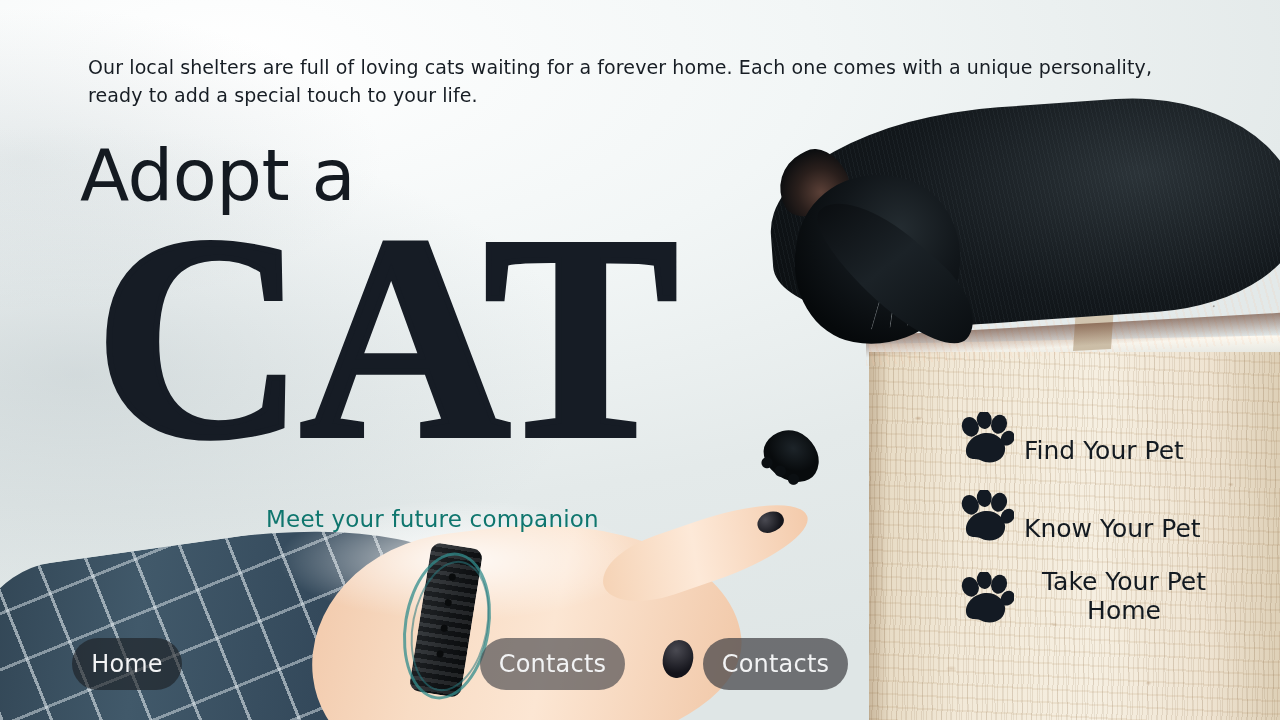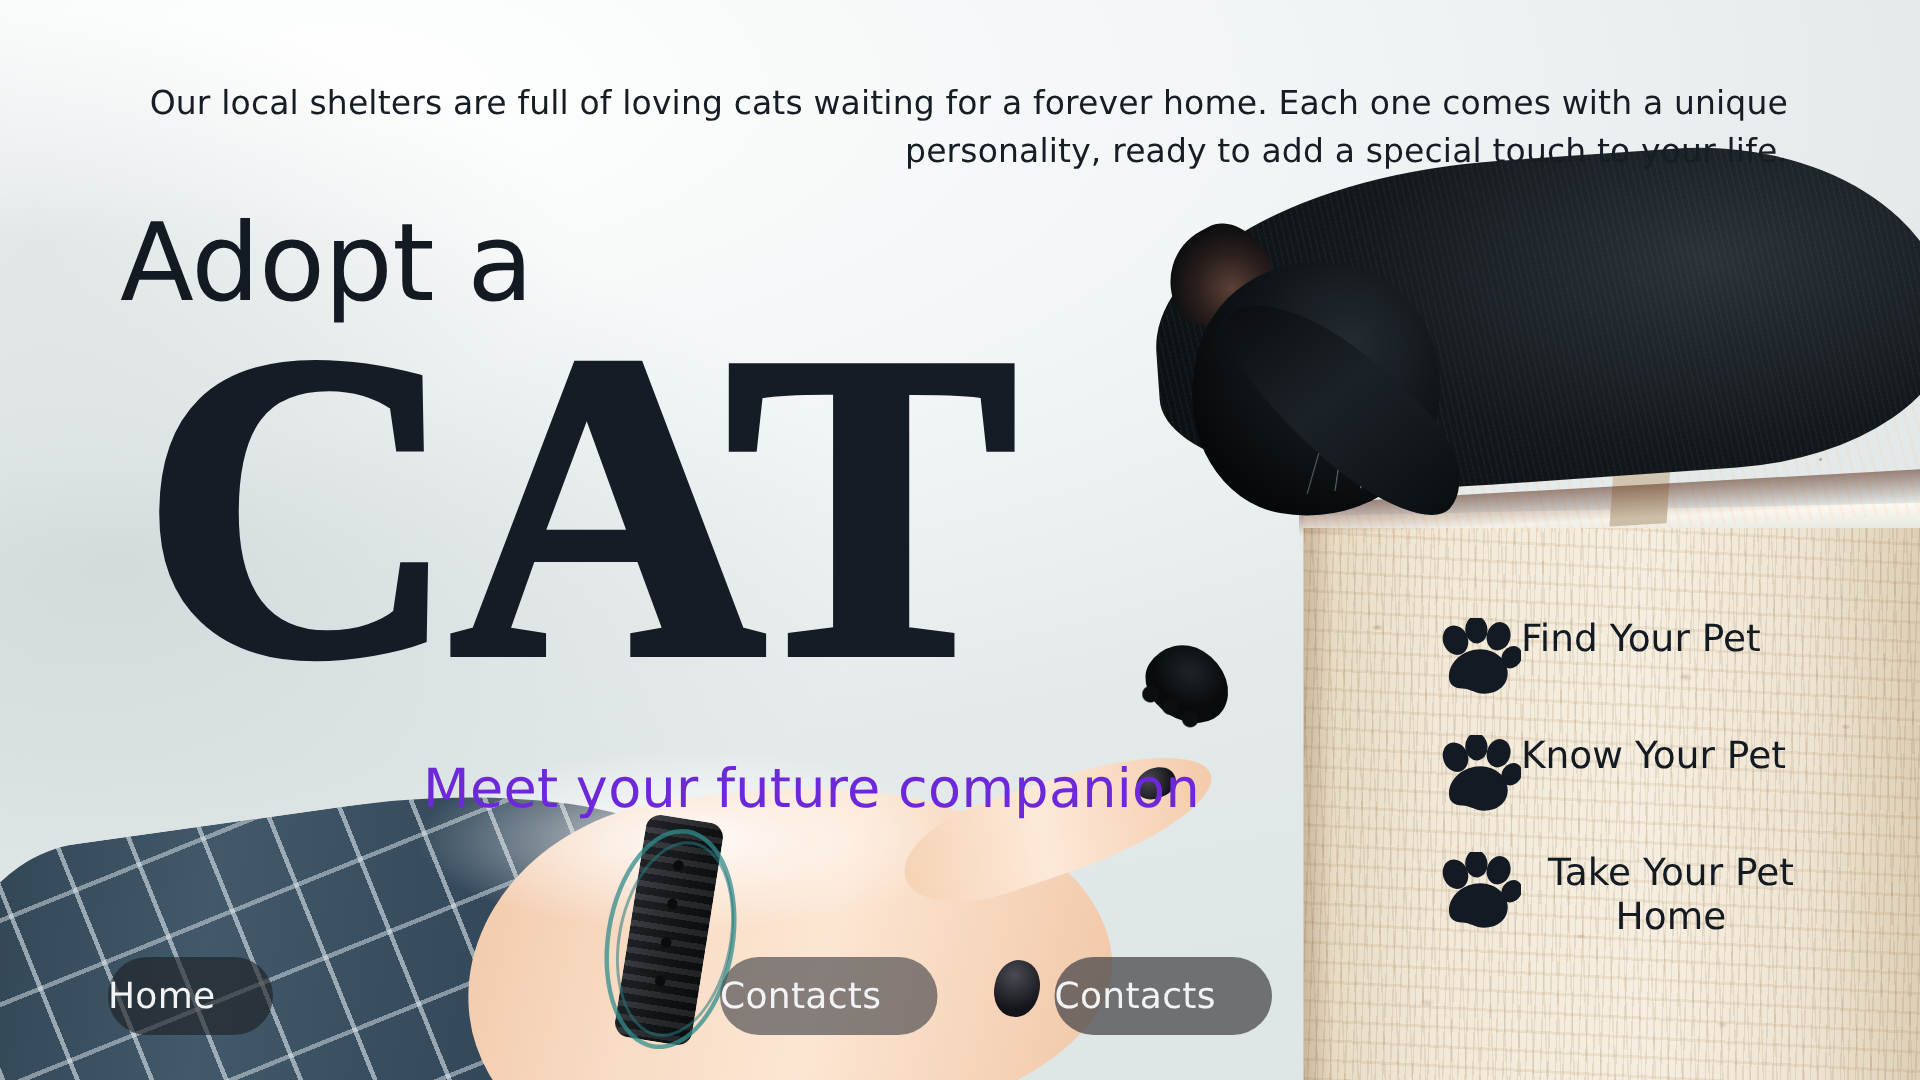--- a/index.html
+++ b/index.html
@@ -214,62 +214,62 @@
     transform:rotate(11deg);
   }
   .hand-glow{
     position:absolute; left:250px; top:500px; width:420px; height:120px;
     background:radial-gradient(60% 70% at 50% 50%, rgba(255,255,255,.85), rgba(255,255,255,0) 72%);
   }
 
   
   .intro{
     position:absolute; left:88px; top:54px; width:1104px;
-    text-align:right;
-    font-size:22px; line-height:1.45;
+    text-align:left;
+    font-size:19px; line-height:1.45;
     color:#171d24; letter-spacing:.1px;
   }
   .adopt-a{
     position:absolute; left:80px; top:139px;
     font-size:72px; line-height:1;
     color:#141a21; letter-spacing:-.5px;
   }
   .cat-word{
     position:absolute; left:95px; top:200px;
     font-family:Liberation Serif, serif;
     font-size:290px; font-weight:bold;
     line-height:.95; letter-spacing:-4px;
     color:#161c25;
     -webkit-text-stroke:6px #161c25;
   }
   .subtitle{
     position:absolute; left:266px; top:506px;
-    font-size:36px; color:#6d28d9; letter-spacing:.2px;margin-left:16px;
+    font-size:23px; color:#0f766e; letter-spacing:.2px;
   }
 
   
   .nav{ position:absolute; left:0; top:638px; width:880px; height:52px; }
   .pill{
     position:absolute; top:0; height:52px;
-    display:flex; align-items:center; 
+    display:flex; align-items:center; justify-content:center;
     border-radius:26px;
     color:#f2f3f4; font-size:24px; letter-spacing:.2px;
     background:rgba(28,28,30,.62);
     cursor:pointer;
     white-space:nowrap;
   }
   .pill.p0{ left:72px;  width:110px; background:rgba(26,28,32,.60); }
   .pill.p1{ left:258px; width:144px; background:rgba(74,60,52,.68); }
   .pill.p2{ left:480px; width:145px; background:rgba(72,72,76,.66); }
   .pill.p3{ left:703px; width:145px; background:rgba(66,66,70,.72); }
 
   
   .features{ position:absolute; left:958px; top:412px; width:300px; }
   .feature{
-    display:flex; align-items:flex-start; gap:0;
+    display:flex; align-items:flex-end; gap:10px;
     margin-bottom:24px;
   }
   .feature .label{
     font-size:25px; color:#131a21; line-height:1.15;
   }
   .feature.two-line .label{ text-align:center; width:200px; }
   .paw{ flex:0 0 auto; width:56px; height:54px; }
 </style>
 </head>
 <body>

